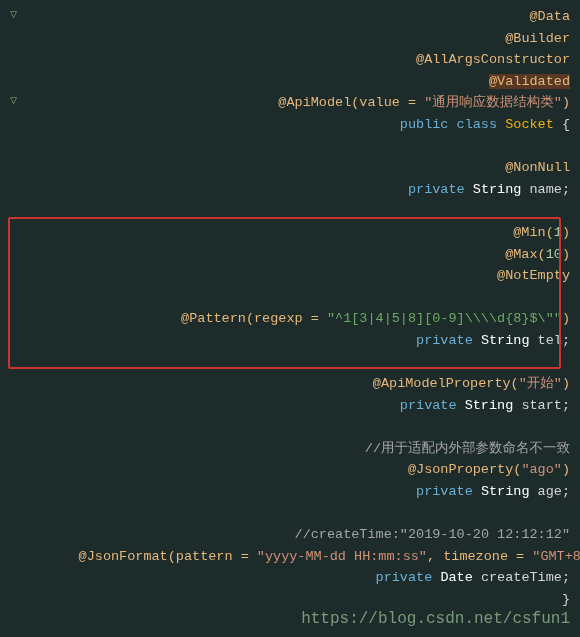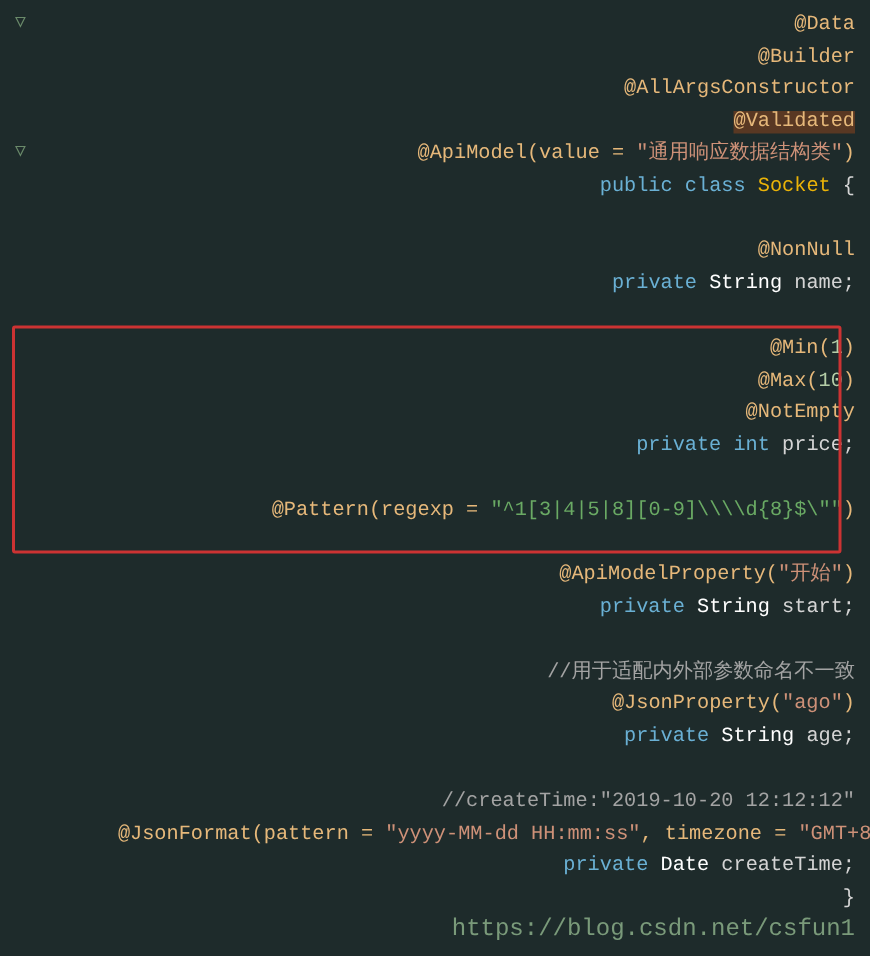--- a/index.html
+++ b/index.html
@@ -86,23 +86,23 @@
       <div class="line"><div class="gutter"></div><span class="code-text"><span class="plain">  </span><span class="annotation validated-highlight">@Validated</span></span></div>
       <div class="line"><div class="gutter">▽</div><span class="code-text"><span class="annotation">  @ApiModel(value = </span><span class="string">"通用响应数据结构类"</span><span class="annotation">)</span></span></div>
       <div class="line"><div class="gutter"></div><span class="code-text"><span class="plain">  </span><span class="keyword">public</span><span class="plain"> </span><span class="keyword">class</span><span class="plain"> </span><span class="classname">Socket</span><span class="plain"> {</span></span></div>
       <div class="line"><div class="gutter"></div><span class="code-text">&nbsp;</span></div>
       <div class="line"><div class="gutter"></div><span class="code-text"><span class="annotation">      @NonNull</span></span></div>
       <div class="line"><div class="gutter"></div><span class="code-text"><span class="plain">      </span><span class="keyword">private</span><span class="plain"> </span><span class="type">String</span><span class="plain"> name;</span></span></div>
       <div class="line"><div class="gutter"></div><span class="code-text">&nbsp;</span></div>
       <div class="line"><div class="gutter"></div><span class="code-text"><span class="annotation">      @Min(</span><span class="number">1</span><span class="annotation">)</span></span></div>
       <div class="line"><div class="gutter"></div><span class="code-text"><span class="annotation">      @Max(</span><span class="number">10</span><span class="annotation">)</span></span></div>
       <div class="line"><div class="gutter"></div><span class="code-text"><span class="annotation">      @NotEmpty</span></span></div>
-      <div class="line"><div class="gutter"></div><span class="code-text"><span class="plain">      </span><span class="keyword">private</span><span class="plain"> </span><span class="keyword">int</span><span class="plain"> price;</span></span></div>
       <div class="line"><div class="gutter"></div><span class="code-text">&nbsp;</span></div>
       <div class="line"><div class="gutter"></div><span class="code-text"><span class="annotation">      @Pattern(regexp = </span><span class="string-green">"^1[3|4|5|8][0-9]\\\\d{8}$\""</span><span class="annotation">)</span></span></div>
+      <div class="line"><div class="gutter"></div><span class="code-text"><span class="plain">      </span><span class="keyword">private</span><span class="plain"> </span><span class="type">String</span><span class="plain"> tel;</span></span></div>
       <div class="line"><div class="gutter"></div><span class="code-text">&nbsp;</span></div>
       <div class="line"><div class="gutter"></div><span class="code-text"><span class="annotation">      @ApiModelProperty(</span><span class="string">"开始"</span><span class="annotation">)</span></span></div>
       <div class="line"><div class="gutter"></div><span class="code-text"><span class="plain">      </span><span class="keyword">private</span><span class="plain"> </span><span class="type">String</span><span class="plain"> start;</span></span></div>
       <div class="line"><div class="gutter"></div><span class="code-text">&nbsp;</span></div>
       <div class="line"><div class="gutter"></div><span class="code-text"><span class="comment">      //用于适配内外部参数命名不一致</span></span></div>
       <div class="line"><div class="gutter"></div><span class="code-text"><span class="annotation">      @JsonProperty(</span><span class="string">"ago"</span><span class="annotation">)</span></span></div>
       <div class="line"><div class="gutter"></div><span class="code-text"><span class="plain">      </span><span class="keyword">private</span><span class="plain"> </span><span class="type">String</span><span class="plain"> age;</span></span></div>
       <div class="line"><div class="gutter"></div><span class="code-text">&nbsp;</span></div>
       <div class="line"><div class="gutter"></div><span class="code-text"><span class="comment">      //createTime:"2019-10-20 12:12:12"</span></span></div>
       <div class="line"><div class="gutter"></div><span class="code-text"><span class="annotation">      @JsonFormat(pattern = </span><span class="string">"yyyy-MM-dd HH:mm:ss"</span><span class="annotation">, timezone = </span><span class="string">"GMT+8"</span></span></div>

